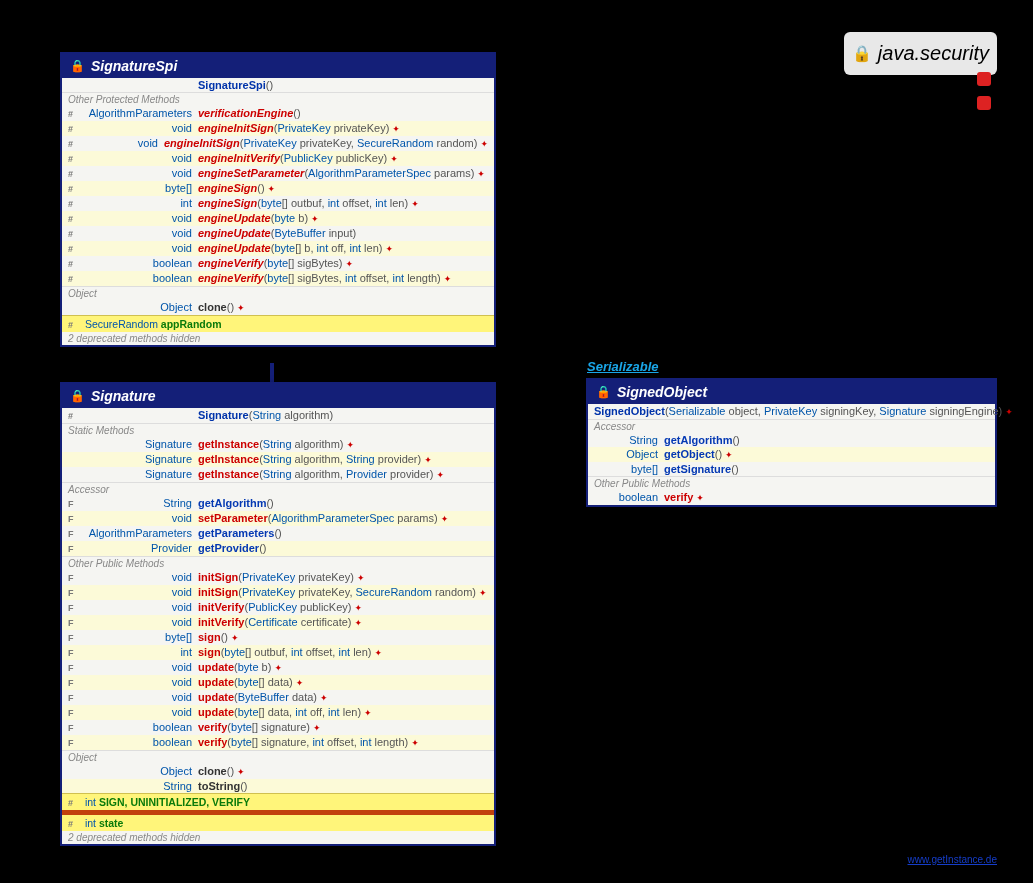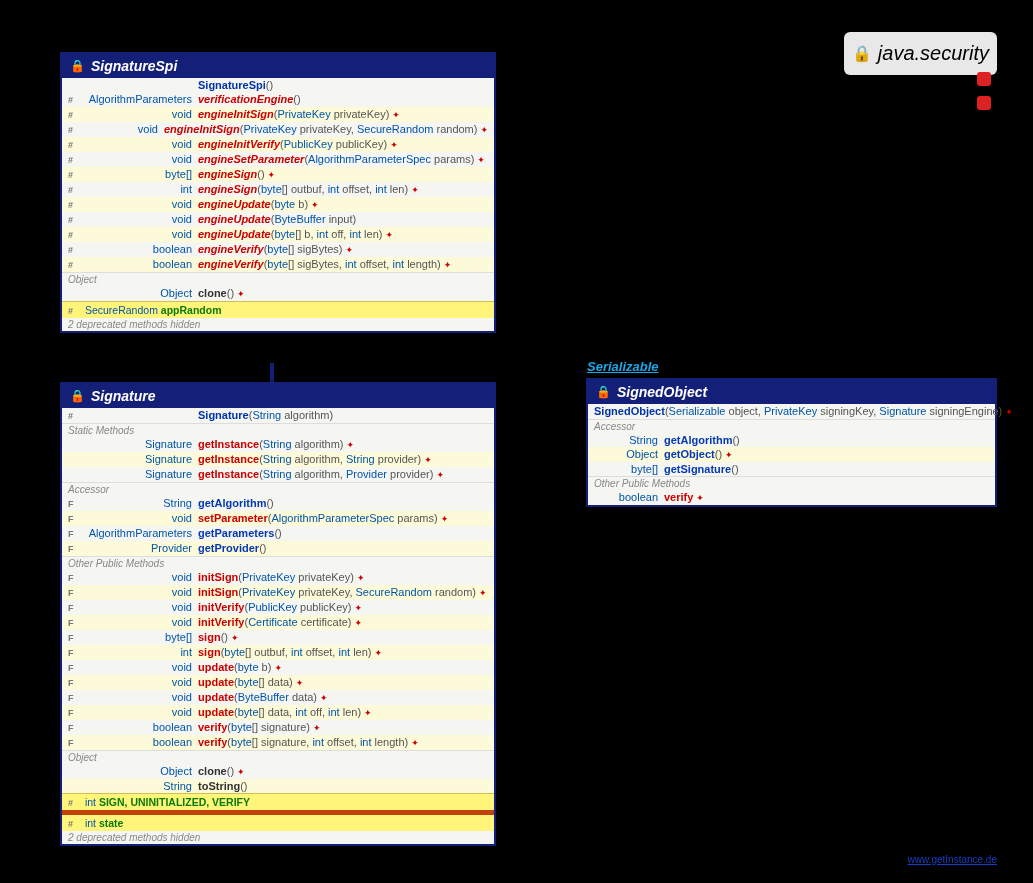--- a/index.html
+++ b/index.html
@@ -156,20 +156,21 @@
   <div class="class-header">
     <span class="lock">🔒</span>
     <span>SignatureSpi</span>
   </div>
   <div class="row">
     <span class="mod"></span>
       <span class="ret"></span>
     <span class="mname blue">SignatureSpi</span>
     <span class="params">()</span>
   </div>
+  <div class="section-label">Other Protected Methods</div>
   <div id="sigSpiRows">
       <div class="row">
         <span class="mod">#</span>
         <span class="ret type" style="width:110px">AlgorithmParameters</span>
         <span class="mname " style="color:#c00;font-style:italic;">verificationEngine</span>
         <span class="params">()</span>
         <span class="exc"></span>
       </div>
       <div class="row stripe">
         <span class="mod">#</span>

